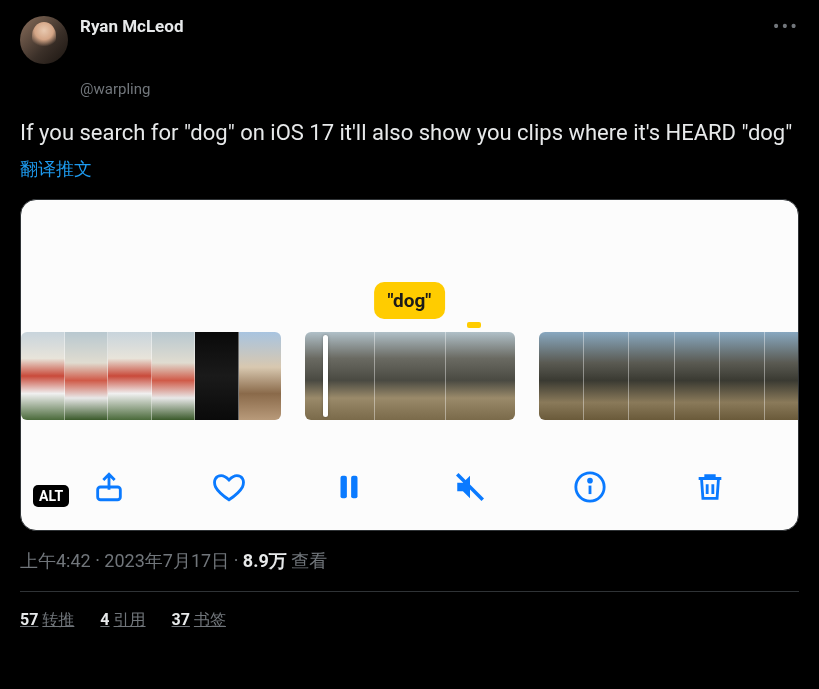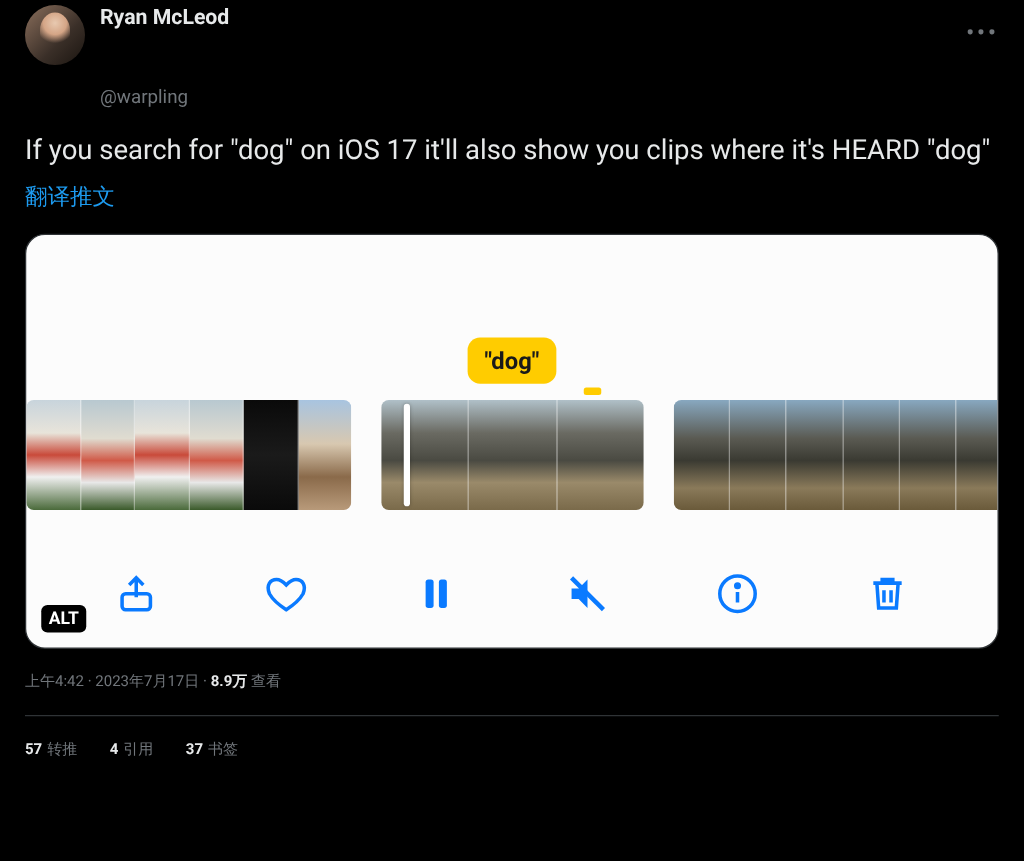--- a/index.html
+++ b/index.html
@@ -5,21 +5,21 @@
   * { box-sizing: border-box; margin: 0; padding: 0; }
   body {
     background: #000;
     font-family: -apple-system, BlinkMacSystemFont, "Segoe UI", Roboto, Helvetica, Arial, sans-serif;
     width: 819px;
     height: 689px;
     overflow: hidden;
     color: #e7e9ea;
   }
   .tweet {
-    padding: 4px 20px 0 20px;
+    padding: 16px 20px 0 20px;
     position: relative;
   }
   .header {
     display: flex;
     align-items: flex-start;
     gap: 12px;
   }
   .avatar {
     width: 48px;
     height: 48px;
@@ -160,46 +160,47 @@
     color: #0a7aff;
     display: flex;
     align-items: center;
     justify-content: center;
     cursor: pointer;
   }
   .tb-icon svg { width: 100%; height: 100%; }
   .alt-badge {
     position: absolute;
     left: 12px;
-    bottom: 12px;
+    bottom: 23px;
     background: #000;
     color: #fff;
     font-size: 14px;
     font-weight: 700;
     padding: 3px 6px;
     border-radius: 5px;
     cursor: pointer;
   }
   .meta-row {
     margin-top: 18px;
-    font-size: 12px;
+    font-size: 18px;
     color: #71767b;
   }
   .meta-row .bold { color: #e7e9ea; font-weight: 700; }
   .divider {
     margin-top: 18px;
     border: none;
     border-top: 1px solid #2f3336;
   }
   .stats-row {
     margin-top: 18px;
     display: flex;
     gap: 26px;
-    font-size: 12px;
+    font-size: 16px;
     color: #71767b;
+    text-decoration: underline;
   }
   .stats-row .num { color: #e7e9ea; font-weight: 700; margin-right: 4px; }
 </style>
 </head>
 <body>
 
 <div class="tweet">
 
   <div class="header">
     <div class="avatar"></div>

